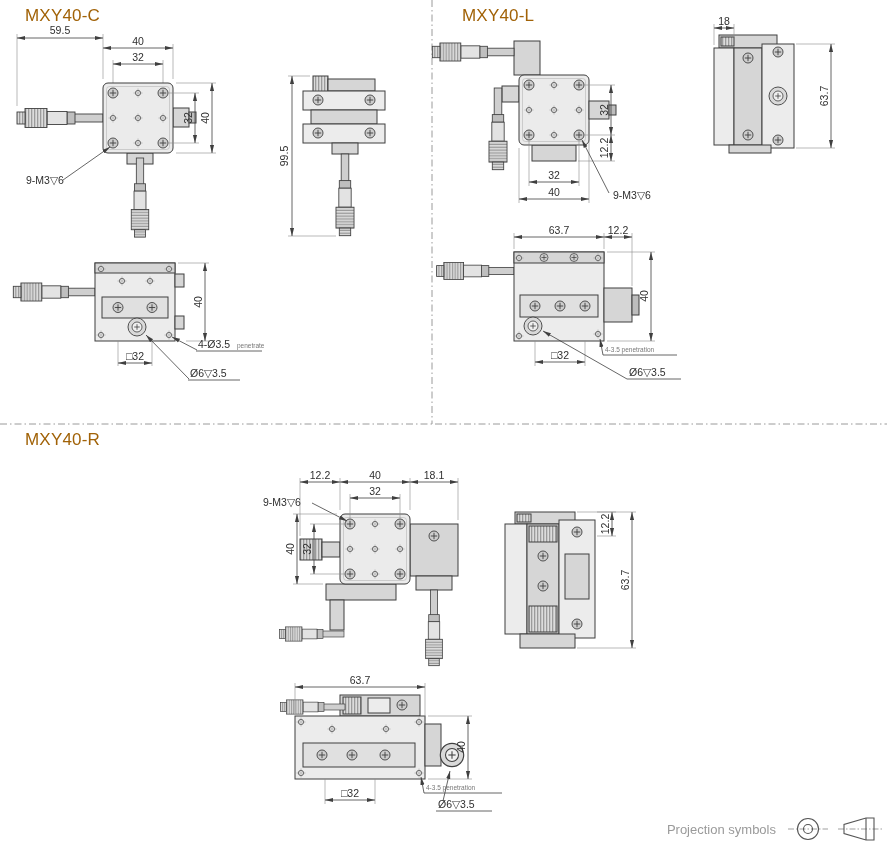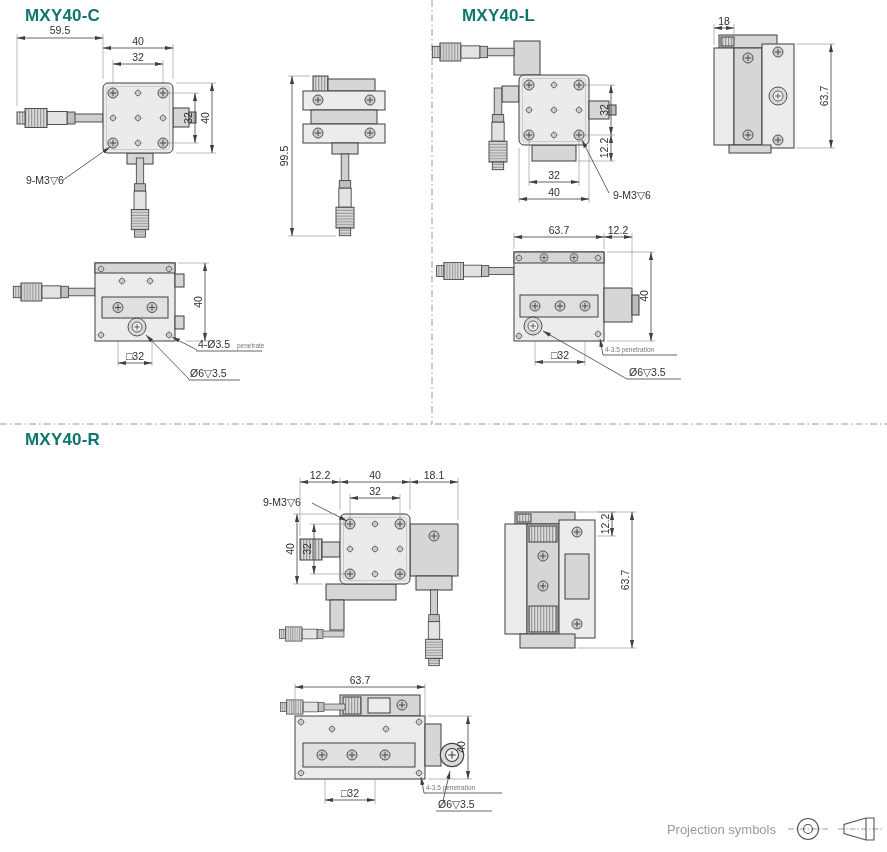--- a/index.html
+++ b/index.html
@@ -1,21 +1,21 @@
 <!DOCTYPE html>
 <html><head>
 <meta charset="utf-8">
 <style>
   * { margin:0; padding:0; box-sizing:border-box; }
   html,body { width:887px; height:852px; }
   body { background:#ffffff; position:relative; overflow:hidden;
          font-family:"Liberation Sans","DejaVu Sans",sans-serif; }
   .canvas { position:absolute; inset:0; }
   .sec { position:absolute; }
-  .sec-title { position:absolute; font-size:17px; font-weight:bold; color:#0f766e; letter-spacing:0.2px; }
+  .sec-title { position:absolute; font-size:17px; font-weight:normal; color:#a16207; letter-spacing:0.2px; }
   svg.draw { position:absolute; left:0; top:0; display:block; }
   .part   { stroke:#3f3f3f; stroke-width:1; }
   .f-light{ fill:#ececec; }
   .f-mid  { fill:#d6d6d6; }
   .f-dark { fill:#bdbdbd; }
   .f-band { fill:#e0e0e0; }
   line.ext  { stroke:#8c8c8c; stroke-width:0.6; }
   line.dim  { stroke:#3f3f3f; stroke-width:0.8; }
   path.leader, line.leader { stroke:#3f3f3f; stroke-width:0.8; fill:none; }
   text.dt    { font-size:10.5px; fill:#2f2f2f; }

